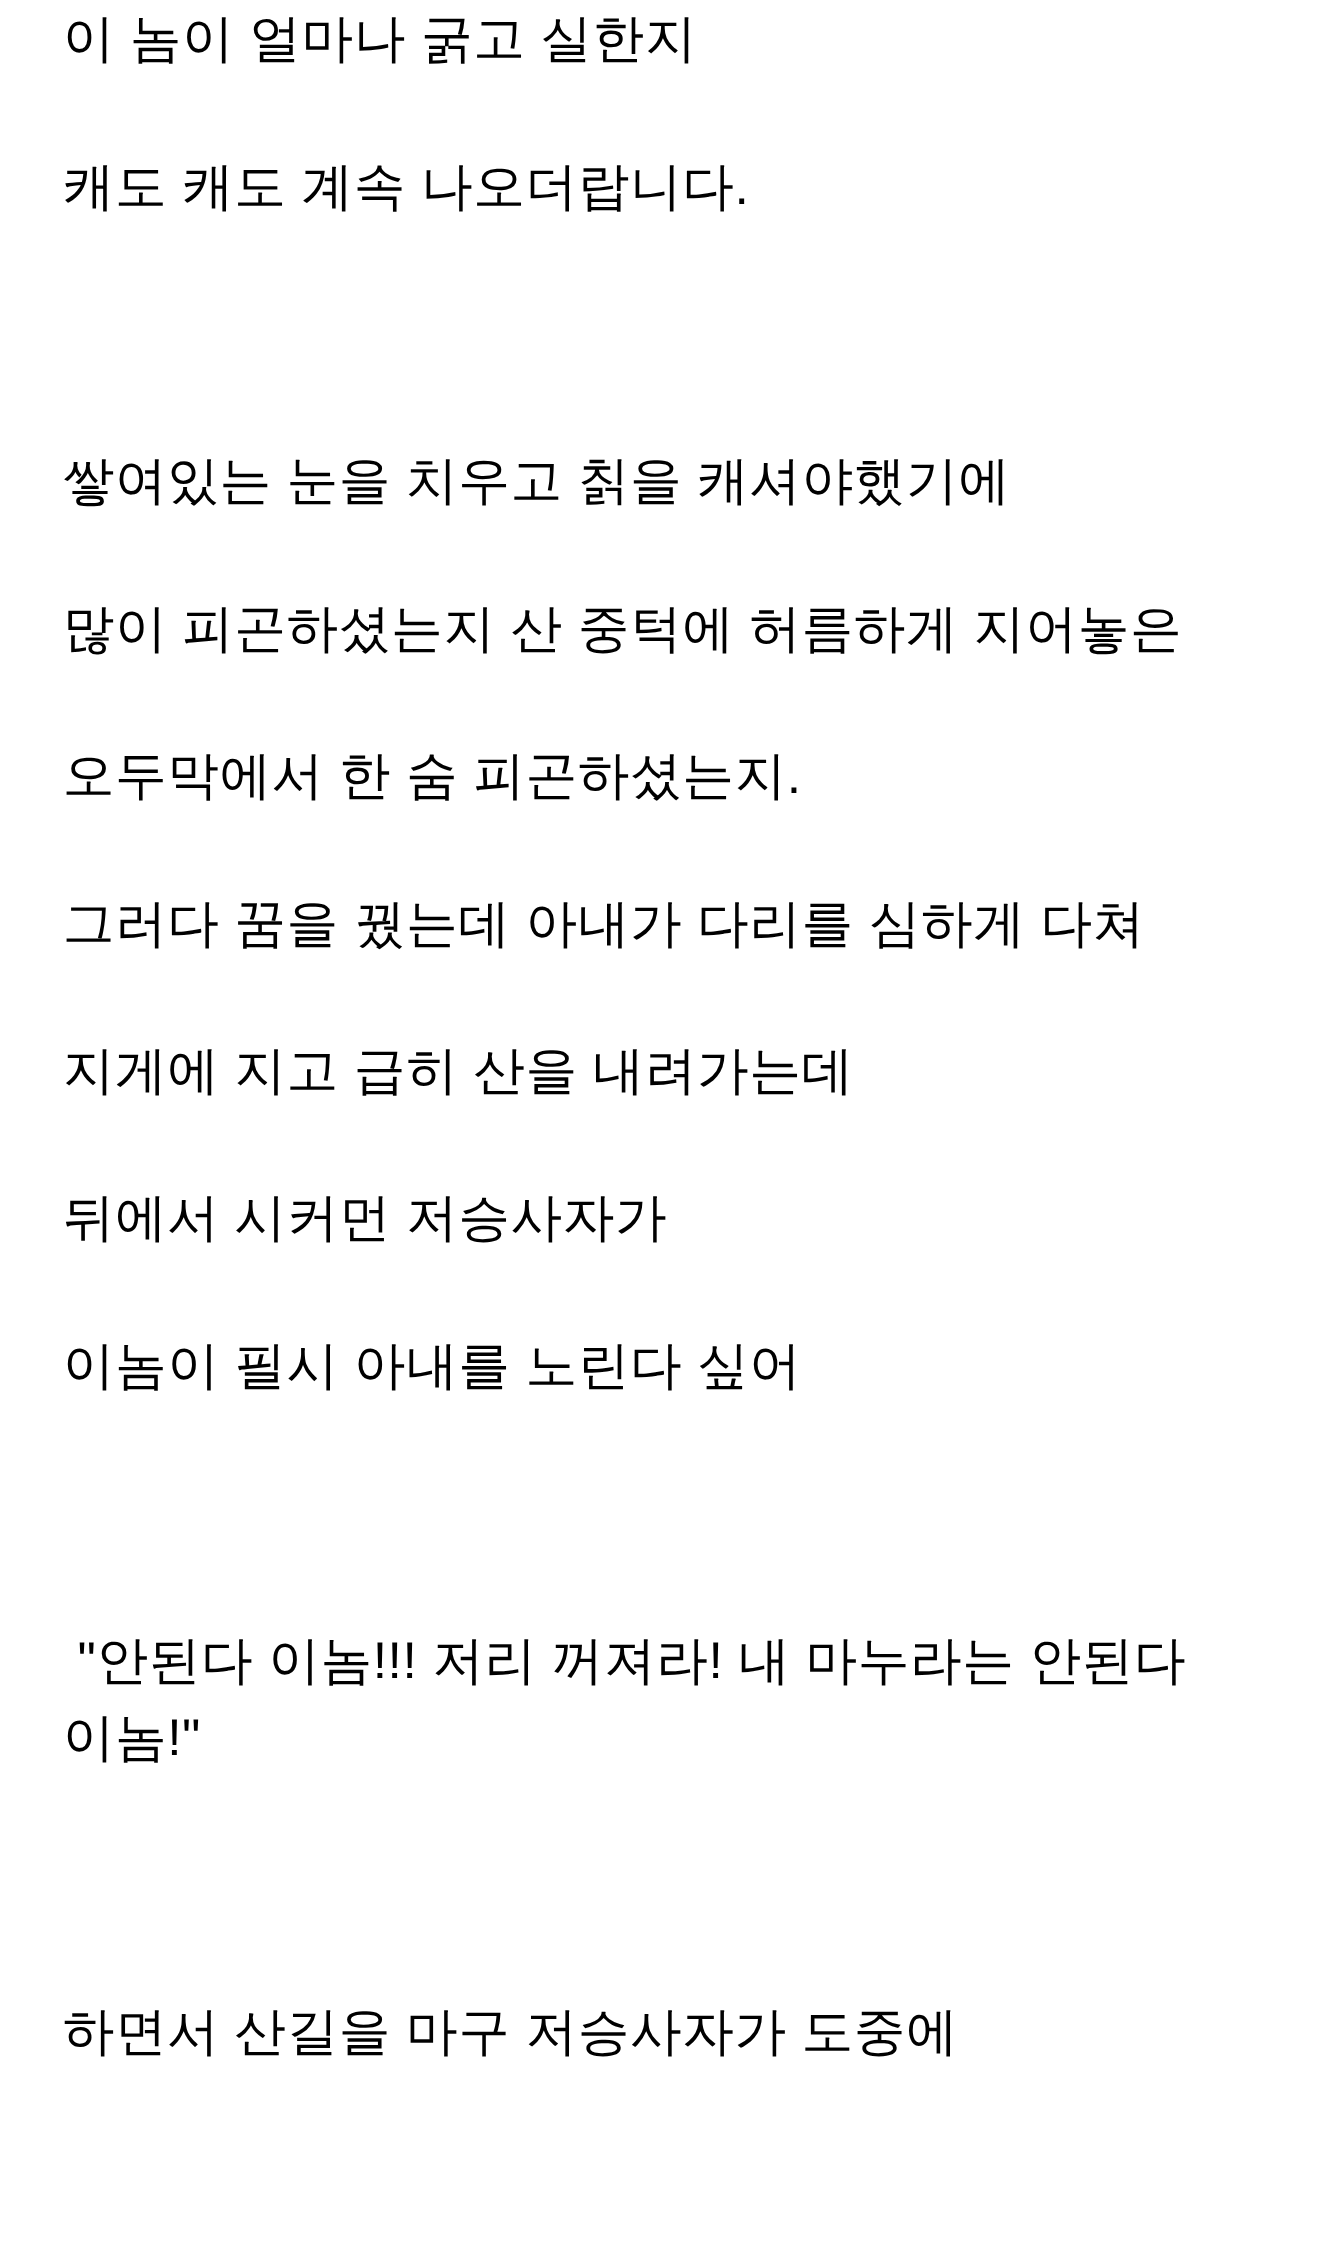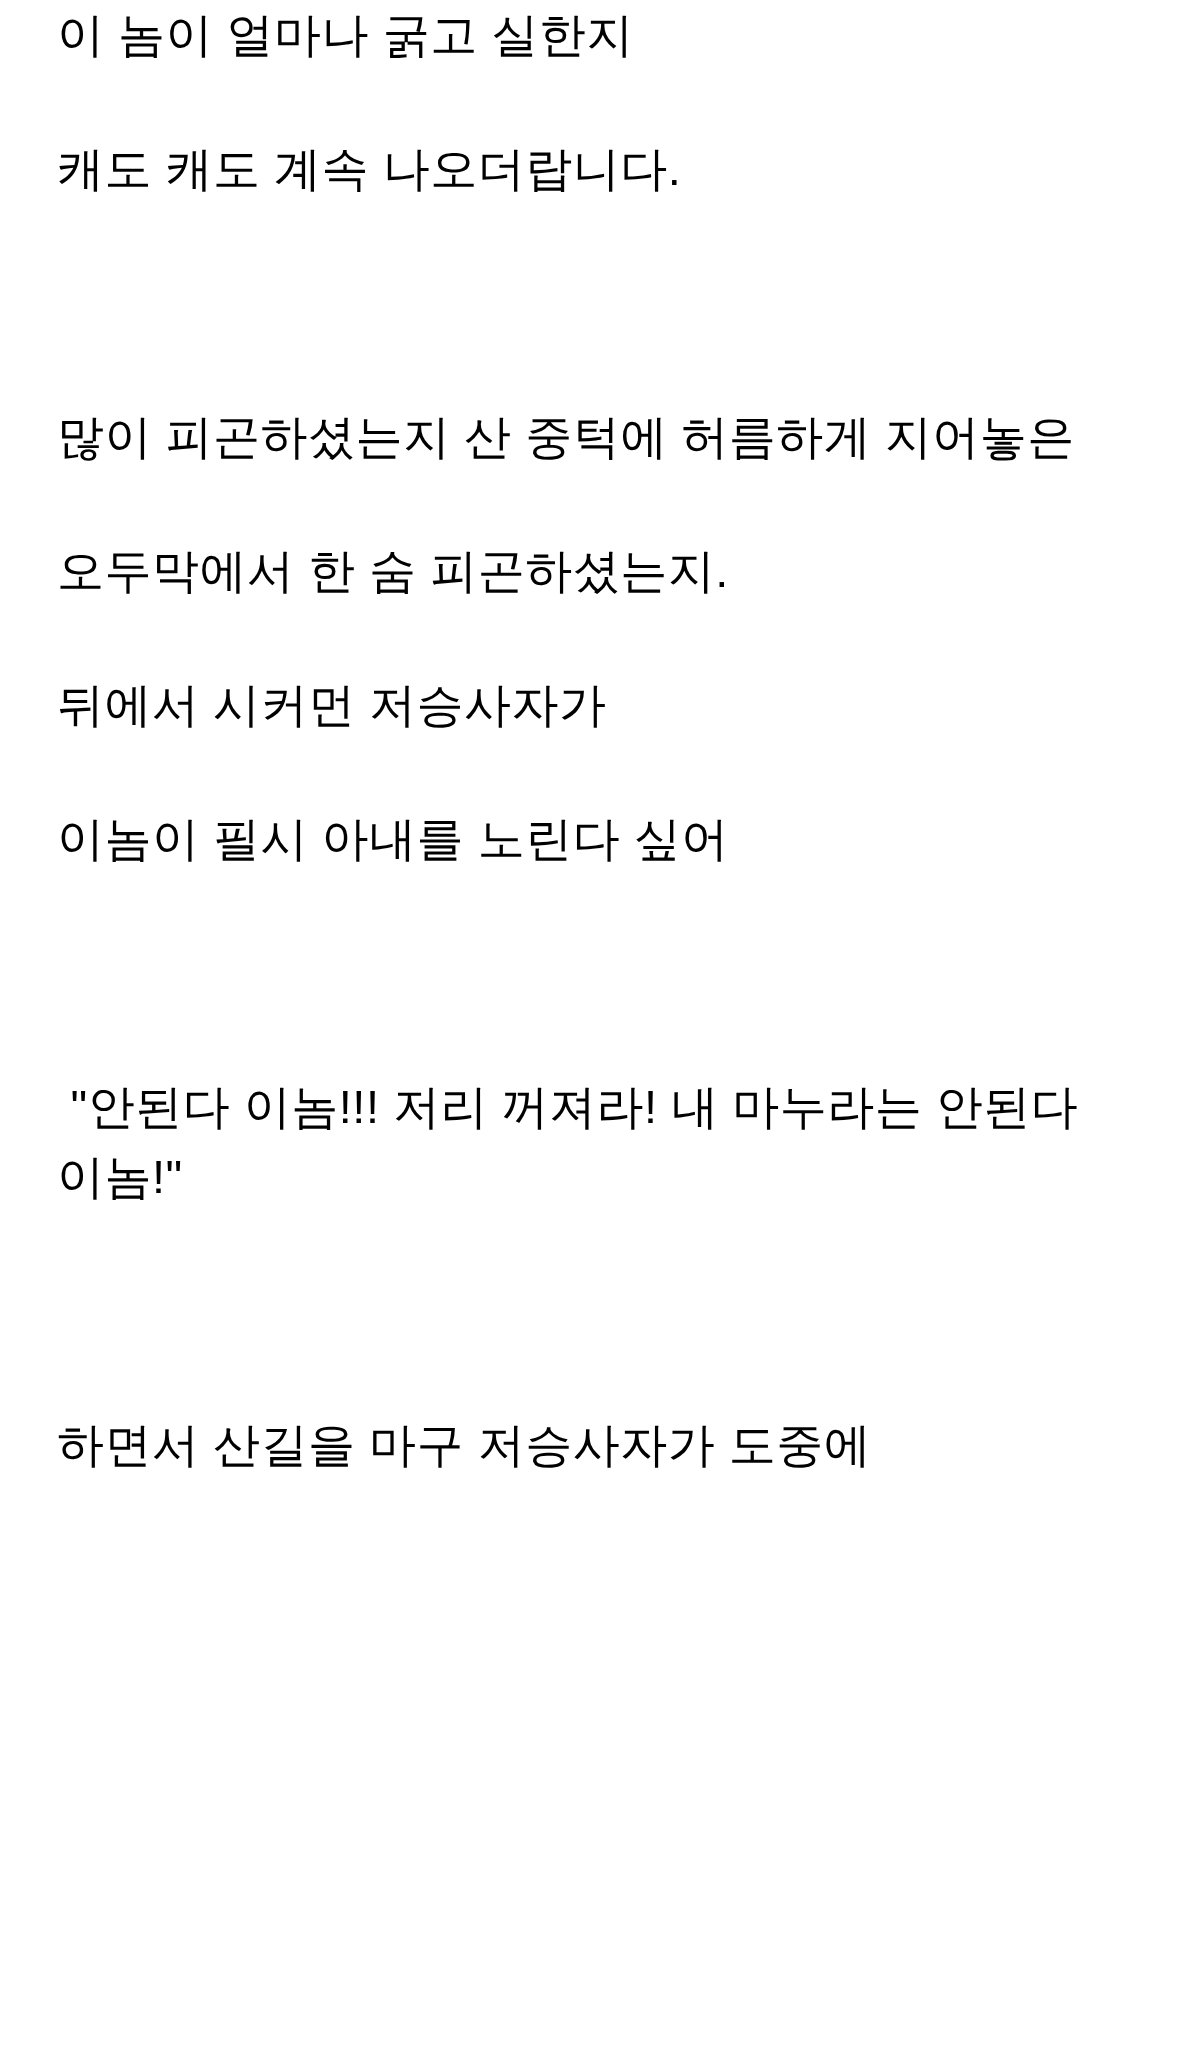--- a/index.html
+++ b/index.html
@@ -34,21 +34,24 @@
     min-height: 70px;
   }
 </style>
 </head>
 <body>
 
 <main class="story">
     <p class="line">이 놈이 얼마나 굵고 실한지</p>
     <p class="line">캐도 캐도 계속 나오더랍니다.</p>
     <p class="blank"></p>
+    <p class="line">쌓여있는 눈을 치우고 칡을 캐셔야했기에</p>
     <p class="line">많이 피곤하셨는지 산 중턱에 허름하게 지어놓은</p>
     <p class="line">오두막에서 한 숨 피곤하셨는지.</p>
+    <p class="line">그러다 꿈을 꿨는데 아내가 다리를 심하게 다쳐</p>
+    <p class="line">지게에 지고 급히 산을 내려가는데</p>
     <p class="line">뒤에서 시커먼 저승사자가</p>
     <p class="line">이놈이 필시 아내를 노린다 싶어</p>
     <p class="blank"></p>
     <p class="line"> "안된다 이놈!!! 저리 꺼져라! 내 마누라는 안된다 이놈!"</p>
     <p class="blank"></p>
     <p class="line">하면서 산길을 마구 저승사자가 도중에</p>
   </main>
 
 </body></html>

